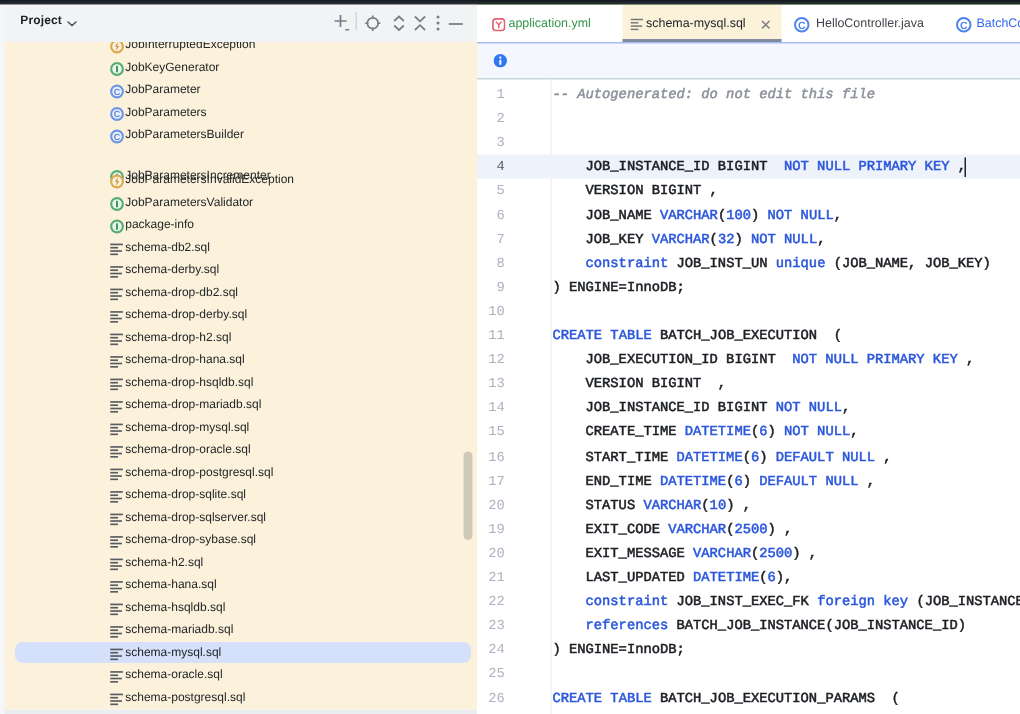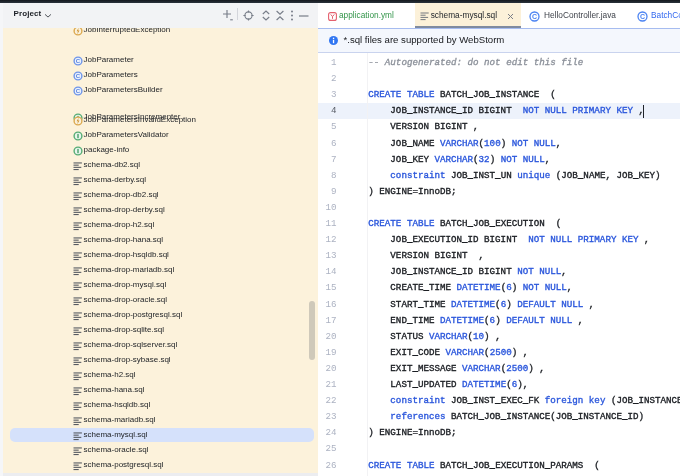--- a/index.html
+++ b/index.html
@@ -62,20 +62,29 @@
         <div id="treeinner">
 <div class="trow" style="top:23.1px;">
             <span class="ticon">
               <svg width="10" height="10" viewBox="0 0 10 10">
                 <circle cx="5" cy="5" r="3.9" fill="#FAF2DE" stroke="#DCA94F" stroke-width="1.4"></circle>
                 <path d="M5.6 1.8 L3.6 5.2 L4.9 5.2 L4.3 8.2 L6.5 4.6 L5.2 4.6 Z" fill="#CE9638"></path>
               </svg>
             </span>
             <span class="tlabel">JobInterruptedException</span>
           </div>
+<div class="trow" style="top:38.1px;">
+            <span class="ticon">
+              <svg width="10" height="10" viewBox="0 0 10 10">
+                <circle cx="5" cy="5" r="3.9" fill="#E7F5EC" stroke="#57AC74" stroke-width="1.4"></circle>
+                <rect x="4.35" y="2.9" width="1.3" height="4.3" fill="#3D9960"></rect>
+              </svg>
+            </span>
+            <span class="tlabel">JobKeyGenerator</span>
+          </div>
 <div class="trow" style="top:53.1px;">
             <span class="ticon">
               <svg width="10" height="10" viewBox="0 0 10 10">
                 <circle cx="5" cy="5" r="3.9" fill="#EAF1FD" stroke="#6E95E8" stroke-width="1.4"></circle>
                 <text x="5" y="7.2" font-size="6" font-weight="bold" fill="#5A84DC" text-anchor="middle" font-family="Liberation Sans,sans-serif">C</text>
               </svg>
             </span>
             <span class="tlabel">JobParameter</span>
           </div>
 <div class="trow" style="top:68.0px;">
@@ -430,21 +439,20 @@
       <span class="tabtext" style="left:333px;color:#3469EF;">BatchConfiguration.java</span>
       <div id="tabline"></div>
     </div>
 
     <div id="banner">
       <svg style="position:absolute;left:11px;top:7px" width="9" height="9" viewBox="0 0 9 9">
           <circle cx="4.5" cy="4.5" r="4.5" fill="#3176F2"></circle>
           <rect x="3.9" y="1.7" width="1.3" height="1.4" fill="#fff"></rect>
           <rect x="3.9" y="3.9" width="1.3" height="3.3" fill="#fff"></rect>
         </svg>
-      <span class="btext">*.sql files are supported by WebStorm</span>
     </div>
 
     <div id="editor">
       <div id="caretline"></div>
       <div id="gutsep"></div>
       <div id="codewrap">
 <div class="gut" style="top:55.0px;">1</div>
 <div class="gut" style="top:71.1px;">2</div>
 <div class="gut" style="top:87.2px;">3</div>
 <div class="gut gact" style="top:103.3px;">4</div>
@@ -464,21 +472,20 @@
 <div class="gut" style="top:328.7px;">20</div>
 <div class="gut" style="top:344.8px;">19</div>
 <div class="gut" style="top:360.9px;">20</div>
 <div class="gut" style="top:377.0px;">21</div>
 <div class="gut" style="top:393.1px;">22</div>
 <div class="gut" style="top:409.2px;">23</div>
 <div class="gut" style="top:425.3px;">24</div>
 <div class="gut" style="top:441.4px;">25</div>
 <div class="gut" style="top:457.5px;">26</div>
 <div class="cl" style="top:55.0px;"><span class="c">-- Autogenerated: do not edit this file</span></div>
-<div class="cl" style="top:87.2px;"><span class="k">CREATE</span> <span class="k">TABLE</span> BATCH_JOB_INSTANCE  (</div>
 <div class="cl" style="top:103.3px;">    JOB_INSTANCE_ID BIGINT  <span class="k">NOT NULL PRIMARY KEY</span> ,</div>
 <div class="cl" style="top:119.4px;">    VERSION BIGINT ,</div>
 <div class="cl" style="top:135.5px;">    JOB_NAME <span class="k">VARCHAR</span>(<span class="n">100</span>) <span class="k">NOT NULL</span>,</div>
 <div class="cl" style="top:151.6px;">    JOB_KEY <span class="k">VARCHAR</span>(<span class="n">32</span>) <span class="k">NOT NULL</span>,</div>
 <div class="cl" style="top:167.7px;">    <span class="k">constraint</span> JOB_INST_UN <span class="k">unique</span> (JOB_NAME, JOB_KEY)</div>
 <div class="cl" style="top:183.8px;">) ENGINE=InnoDB;</div>
 <div class="cl" style="top:216.0px;"><span class="k">CREATE</span> <span class="k">TABLE</span> BATCH_JOB_EXECUTION  (</div>
 <div class="cl" style="top:232.1px;">    JOB_EXECUTION_ID BIGINT  <span class="k">NOT NULL PRIMARY KEY</span> ,</div>
 <div class="cl" style="top:248.2px;">    VERSION BIGINT  ,</div>
 <div class="cl" style="top:264.3px;">    JOB_INSTANCE_ID BIGINT <span class="k">NOT NULL</span>,</div>

